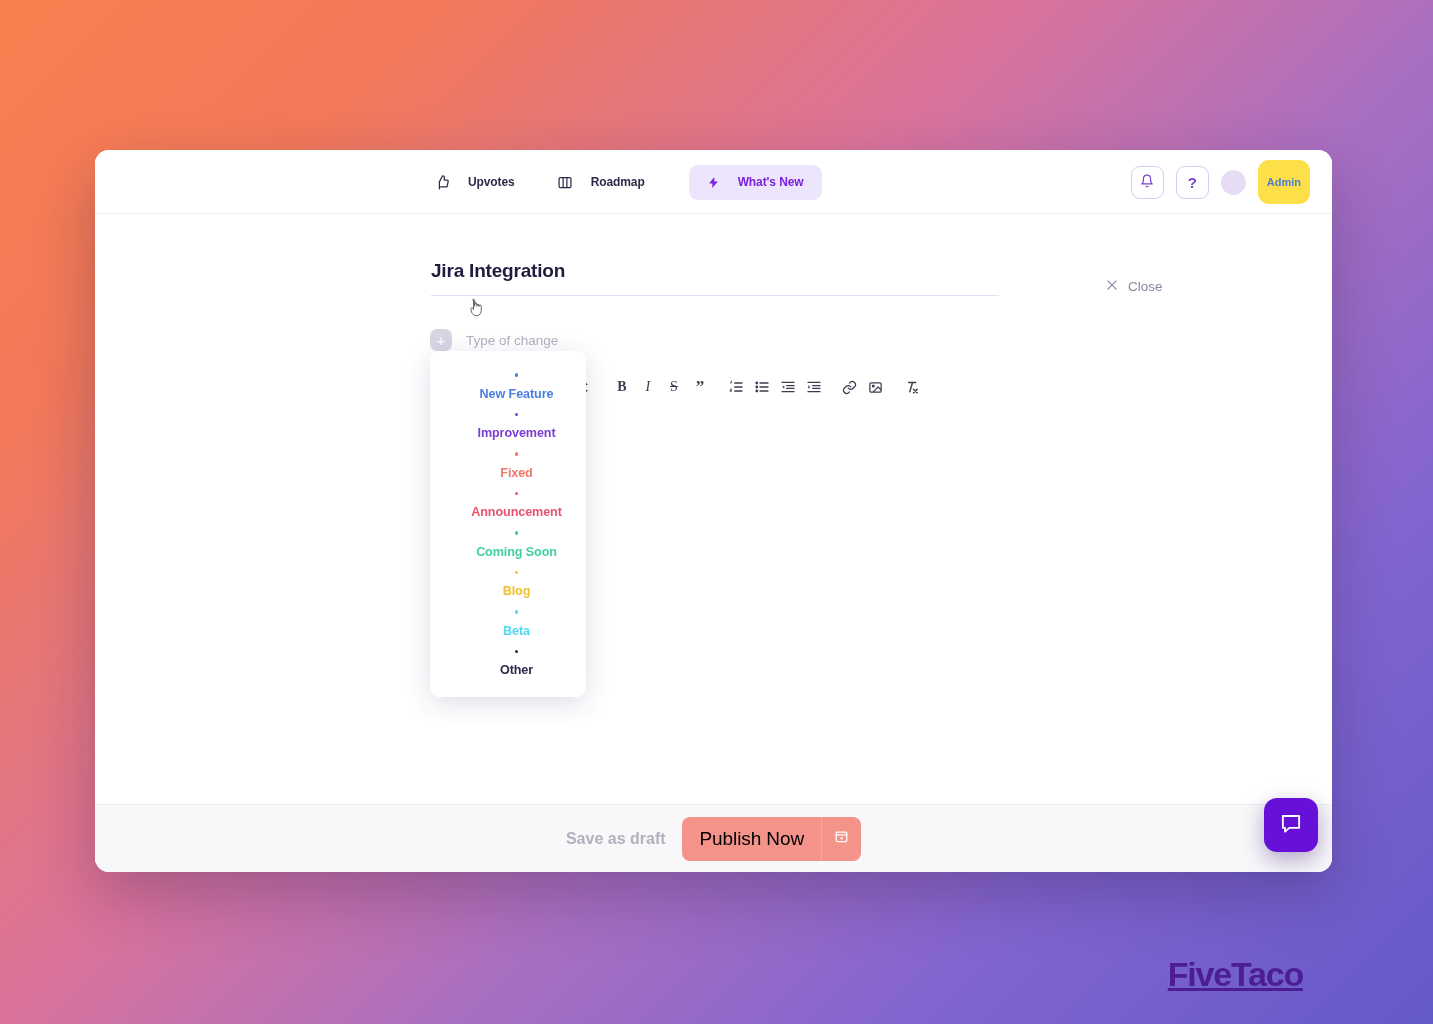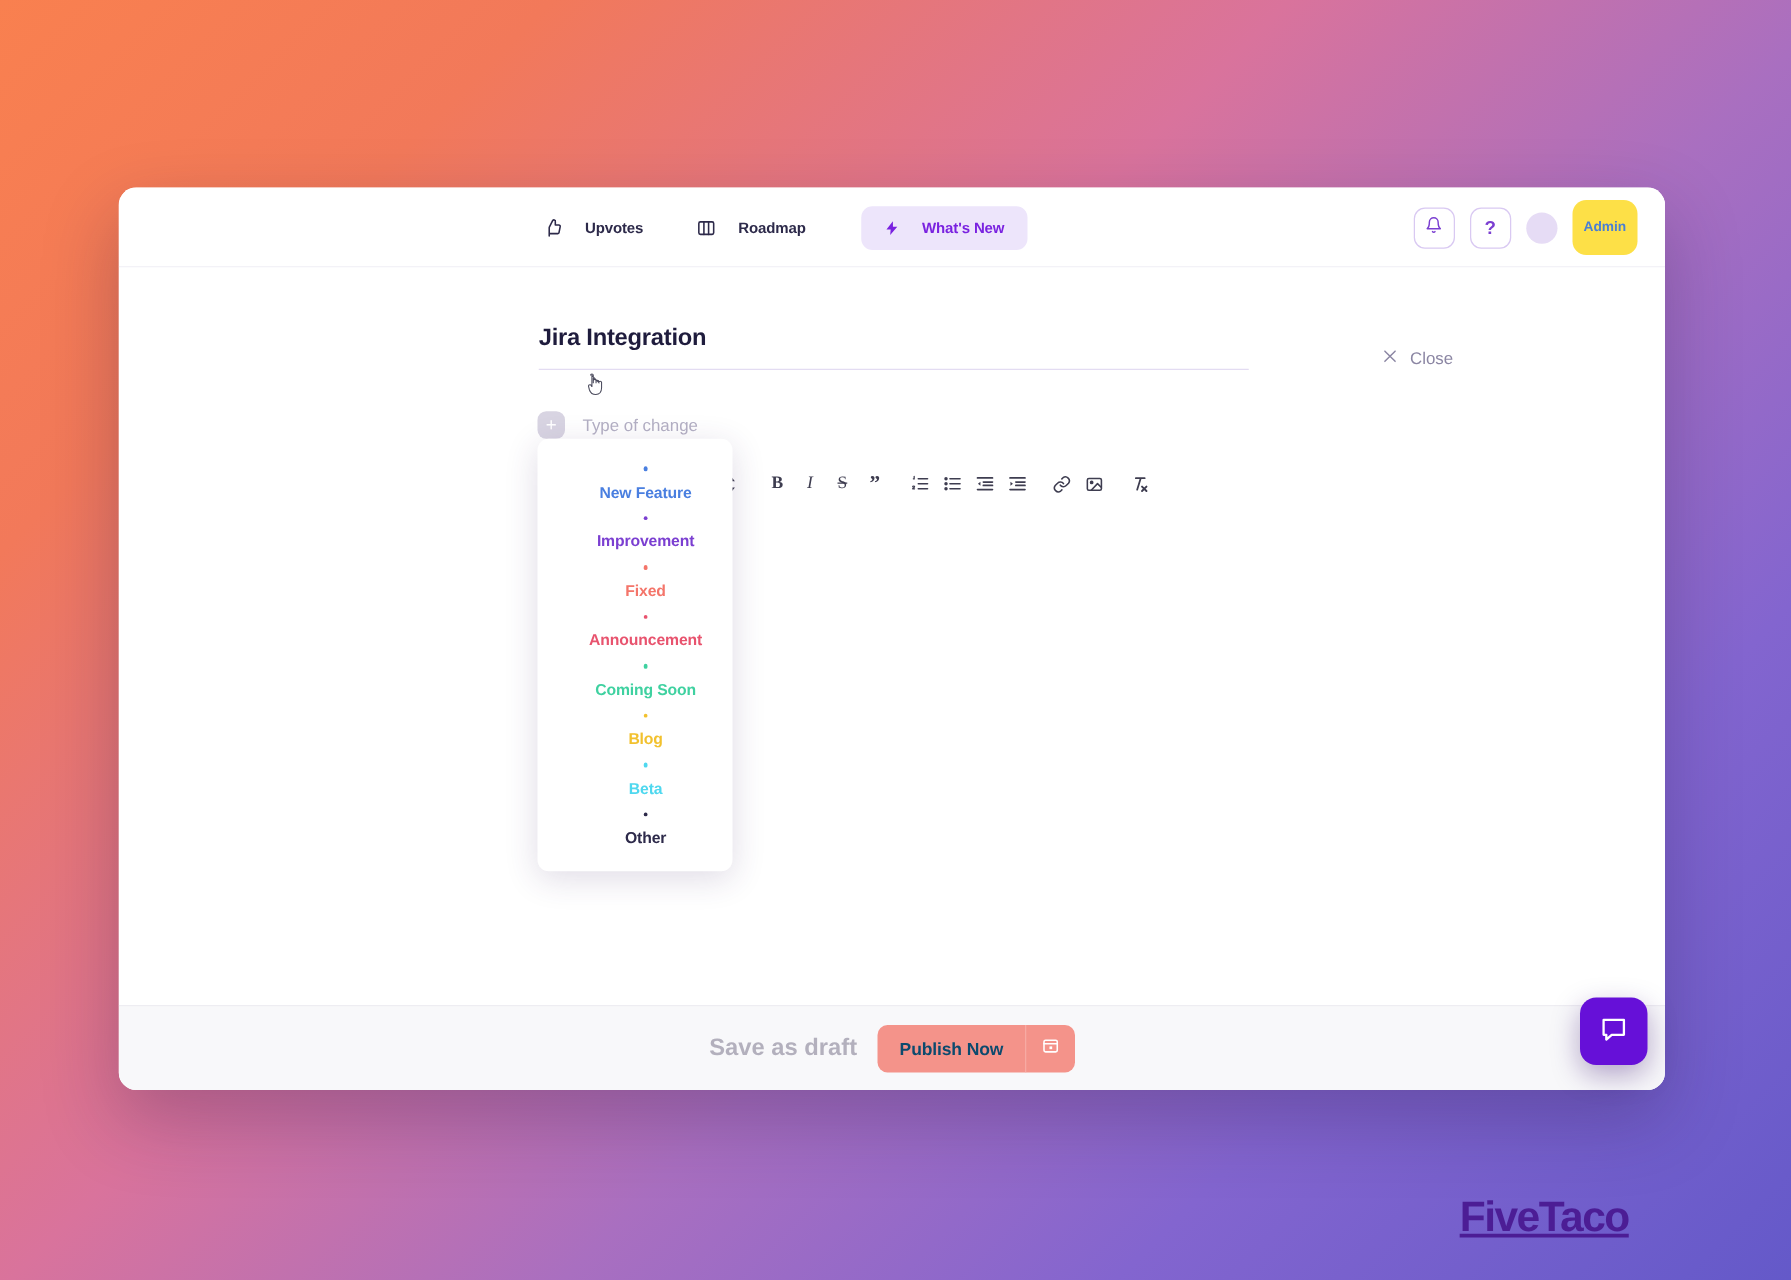--- a/index.html
+++ b/index.html
@@ -265,40 +265,40 @@
     height: 68px;
     background: #f8f8fa;
     border-top: 1px solid #eeedf2;
     display: flex;
     align-items: center;
     justify-content: center;
     gap: 16px;
   }
 
   .save-draft {
-    font-size: 19px;
+    font-size: 16px;
     color: #b3b0bd;
     font-weight: 600;
     cursor: pointer;
   }
 
   .publish-group {
     display: flex;
     align-items: stretch;
     background: #f4938a;
     border-radius: 8px;
     overflow: hidden;
     cursor: pointer;
   }
 
   .publish-label {
     padding: 11px 17px 11px 18px;
-    color: #0c4a6e;
-    font-size: 14px;
-    font-weight: 700;
+    color: #000000;
+    font-size: 19px;
+    font-weight: 400;
     letter-spacing: -0.1px;
   }
 
   .publish-cal {
     display: flex;
     align-items: center;
     justify-content: center;
     padding: 0 12px;
     border-left: 1.3px solid #f7aaa3;
     color: #ffffff;

